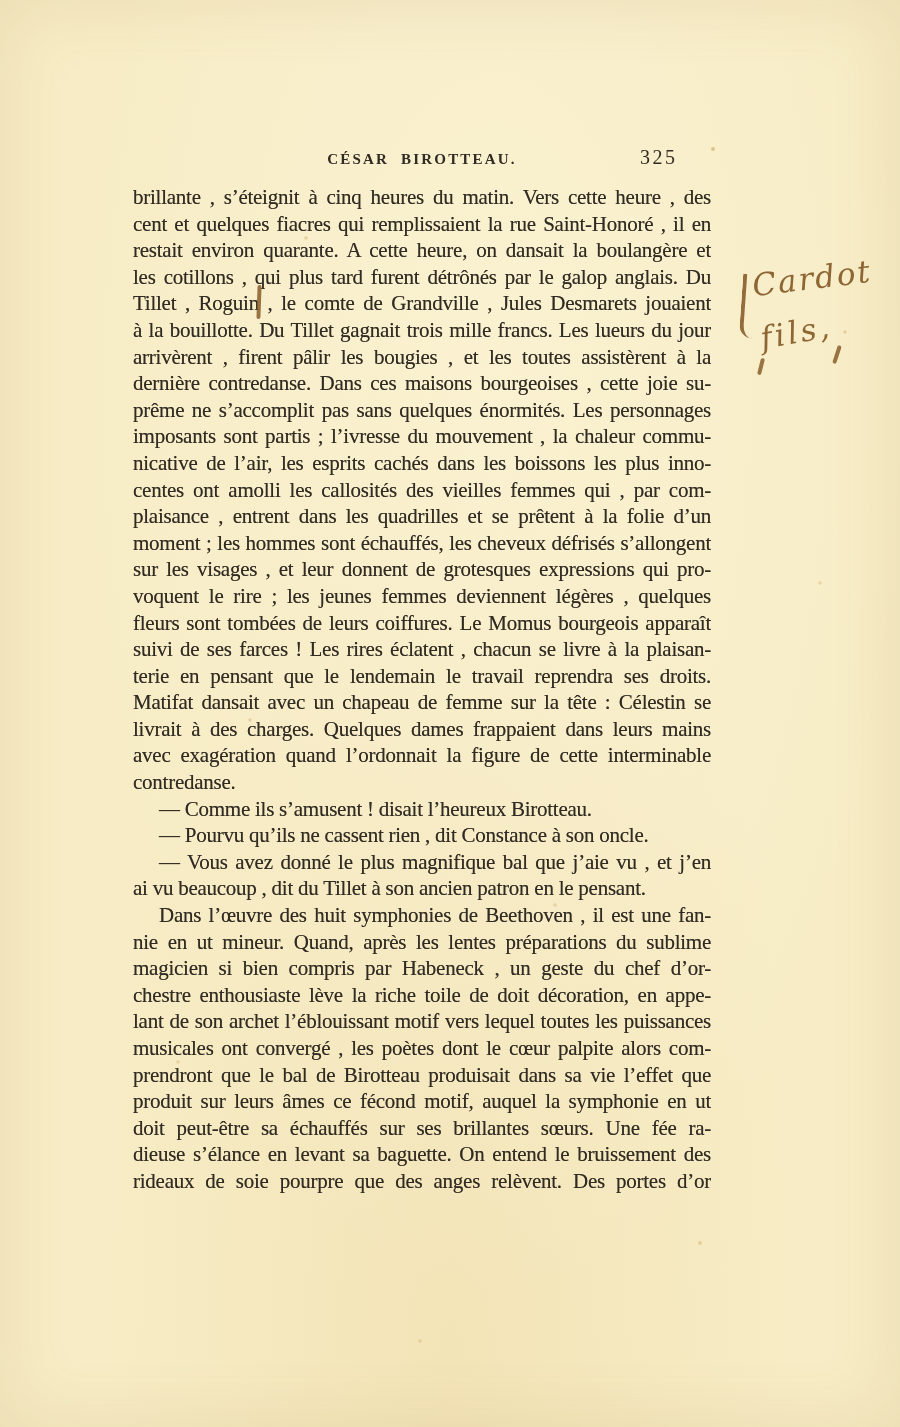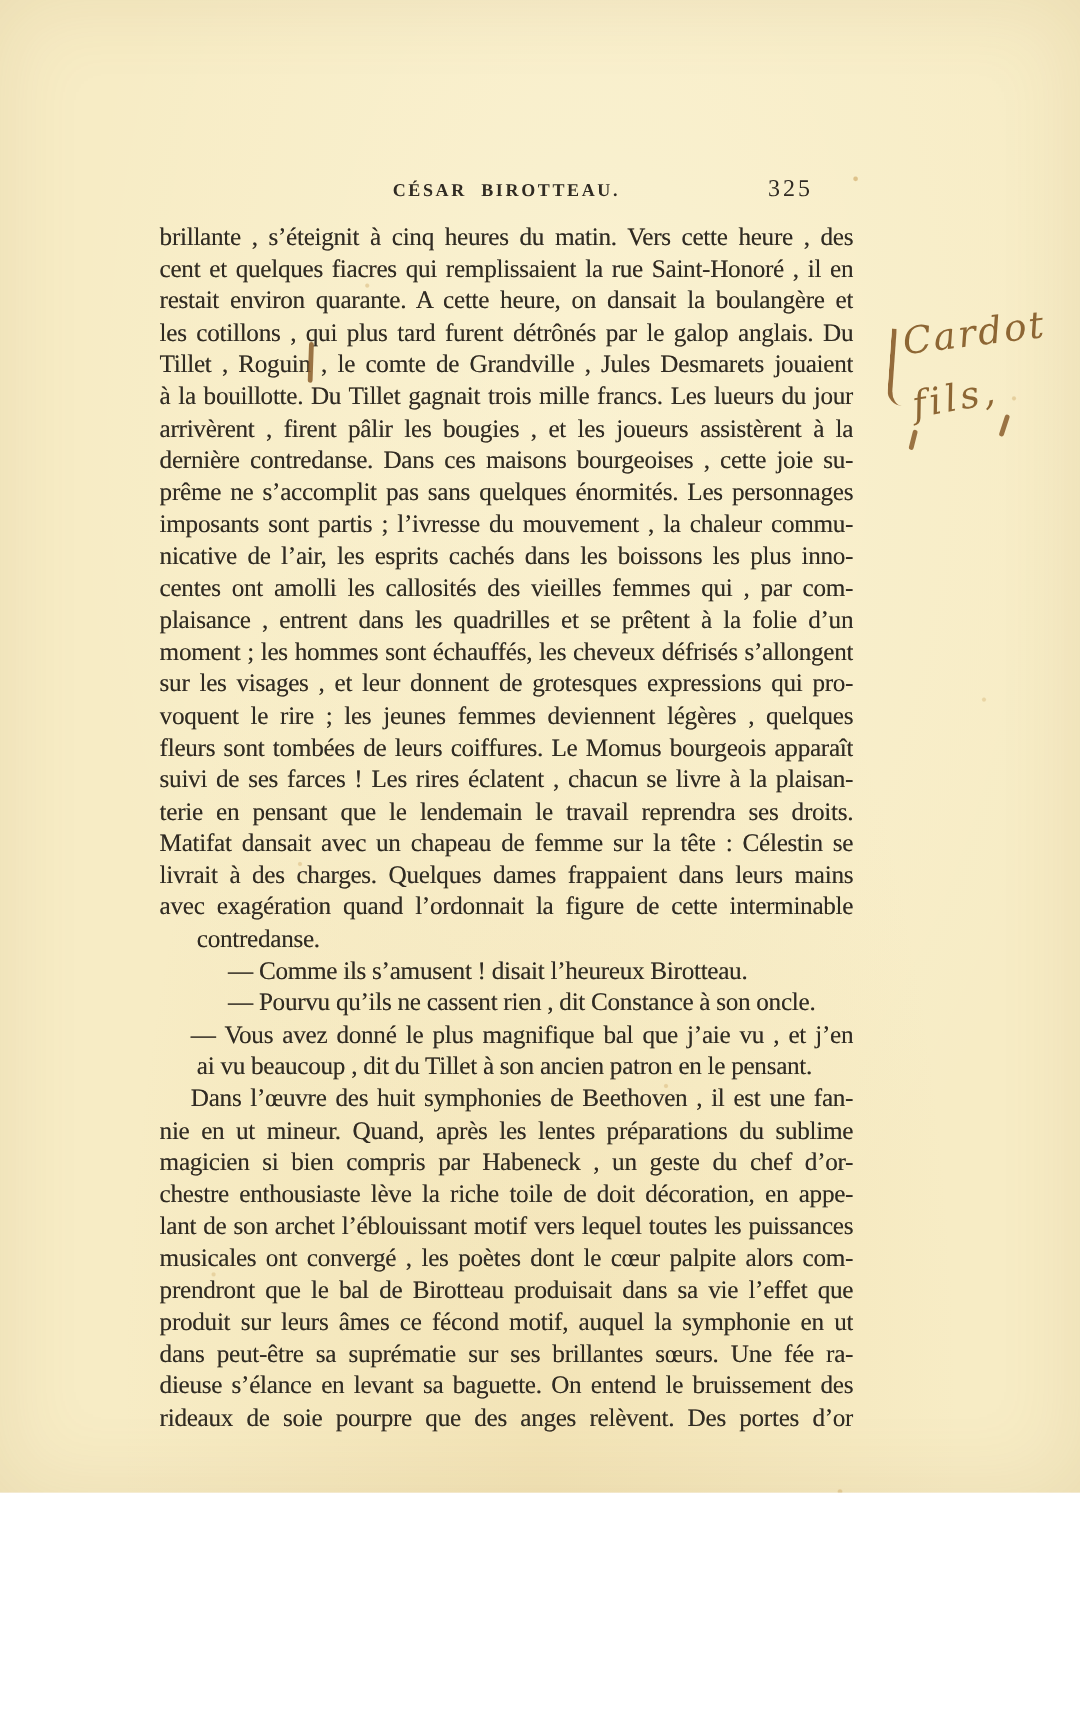--- a/index.html
+++ b/index.html
@@ -1,18 +1,18 @@
 <!DOCTYPE html>
 <html><head>
 <meta charset="utf-8">
 <style>
   html,body{margin:0;padding:0;}
   .page{
     position:relative;
-    width:900px;height:1244px;
+    width:900px;height:1427px;
     overflow:hidden;
     font-family:"Liberation Serif","DejaVu Serif",serif;
     background-color:#f7ecc5;
     background-image:
       radial-gradient(circle at 713px 149px, rgba(190,140,60,.45) 0 1.4px, transparent 2.4px),
       radial-gradient(circle at 306px 238px, rgba(190,140,60,.30) 0 1.2px, transparent 2.2px),
       radial-gradient(circle at 845px 332px, rgba(190,140,60,.30) 0 1.2px, transparent 2.2px),
       radial-gradient(circle at 250px 720px, rgba(190,140,60,.28) 0 1.2px, transparent 2.2px),
       radial-gradient(circle at 555px 905px, rgba(190,140,60,.28) 0 1.2px, transparent 2.2px),
       radial-gradient(circle at 700px 1243px, rgba(190,140,60,.30) 0 1.4px, transparent 2.4px),
@@ -32,21 +32,21 @@
     position:absolute;left:640px;top:146px;width:55px;
     text-align:left;font-size:20px;letter-spacing:2.5px;color:#302b23;
   }
   .body-text{
     position:absolute;left:133px;top:184px;width:578px;
     font-size:21px;line-height:26.6px;letter-spacing:-0.25px;
     color:#302b23;
     text-shadow:0 0 .5px rgba(45,38,26,.55);
   }
   .line{text-align:justify;text-align-last:justify;height:26.6px;overflow:hidden;}
-  .line.no-just{text-align:right;text-align-last:left;margin-left:31px;}
+  .line.no-just{text-align:right;text-align-last:left;}
   .line.indent{text-indent:26px;}
   
   .caret-mark{
     position:absolute;left:257px;top:285px;width:4px;height:34px;
     background:#8a5d2c;border-radius:2px;transform:rotate(2deg);opacity:.85;
   }
   .margin-note{position:absolute;left:0;top:0;color:#8d6634;}
   .mn-stroke{
     position:absolute;left:741px;top:274px;width:9px;height:64px;
     border-left:4px solid #8a5d2c;border-radius:0 0 0 16px;
@@ -74,21 +74,21 @@
 
   <div class="page-number">325</div>
 
   <div class="body-text">
       <div class="line">brillante , s’éteignit à cinq heures du matin. Vers cette heure , des</div>
       <div class="line">cent et quelques fiacres qui remplissaient la rue Saint-Honoré , il en</div>
       <div class="line">restait environ quarante. A cette heure, on dansait la boulangère et</div>
       <div class="line">les cotillons , qui plus tard furent détrônés par le galop anglais. Du</div>
       <div class="line">Tillet , Roguin , le comte de Grandville , Jules Desmarets jouaient</div>
       <div class="line">à la bouillotte. Du Tillet gagnait trois mille francs. Les lueurs du jour</div>
-      <div class="line">arrivèrent , firent pâlir les bougies , et les joueurs assistèrent à la</div>
+      <div class="line">arrivèrent , firent pâlir les bougies , et les toutes assistèrent à la</div>
       <div class="line">dernière contredanse. Dans ces maisons bourgeoises , cette joie su-</div>
       <div class="line">prême ne s’accomplit pas sans quelques énormités. Les personnages</div>
       <div class="line">imposants sont partis ; l’ivresse du mouvement , la chaleur commu-</div>
       <div class="line">nicative de l’air, les esprits cachés dans les boissons les plus inno-</div>
       <div class="line">centes ont amolli les callosités des vieilles femmes qui , par com-</div>
       <div class="line">plaisance , entrent dans les quadrilles et se prêtent à la folie d’un</div>
       <div class="line">moment ; les hommes sont échauffés, les cheveux défrisés s’allongent</div>
       <div class="line">sur les visages , et leur donnent de grotesques expressions qui pro-</div>
       <div class="line">voquent le rire ; les jeunes femmes deviennent légères , quelques</div>
       <div class="line">fleurs sont tombées de leurs coiffures. Le Momus bourgeois apparaît</div>
@@ -103,21 +103,21 @@
       <div class="line indent">— Vous avez donné le plus magnifique bal que j’aie vu , et j’en</div>
       <div class="line no-just">ai vu beaucoup , dit du Tillet à son ancien patron en le pensant.</div>
       <div class="line indent">Dans l’œuvre des huit symphonies de Beethoven , il est une fan-</div>
       <div class="line">nie en ut mineur. Quand, après les lentes préparations du sublime</div>
       <div class="line">magicien si bien compris par Habeneck , un geste du chef d’or-</div>
       <div class="line">chestre enthousiaste lève la riche toile de doit décoration, en appe-</div>
       <div class="line">lant de son archet l’éblouissant motif vers lequel toutes les puissances</div>
       <div class="line">musicales ont convergé , les poètes dont le cœur palpite alors com-</div>
       <div class="line">prendront que le bal de Birotteau produisait dans sa vie l’effet que</div>
       <div class="line">produit sur leurs âmes ce fécond motif, auquel la symphonie en ut</div>
-      <div class="line">dans peut-être sa suprématie sur ses brillantes sœurs. Une fée ra-</div>
+      <div class="line">doit peut-être sa échauffés sur ses brillantes sœurs. Une fée ra-</div>
       <div class="line">dieuse s’élance en levant sa baguette. On entend le bruissement des</div>
       <div class="line">rideaux de soie pourpre que des anges relèvent. Des portes d’or</div>
     </div>
 
   <div class="caret-mark"></div>
 
   <div class="margin-note">
     <div class="mn-stroke"></div>
     <div class="mn-text mn-line1">Cardot</div>
     <div class="mn-text mn-line2">fils,</div>

